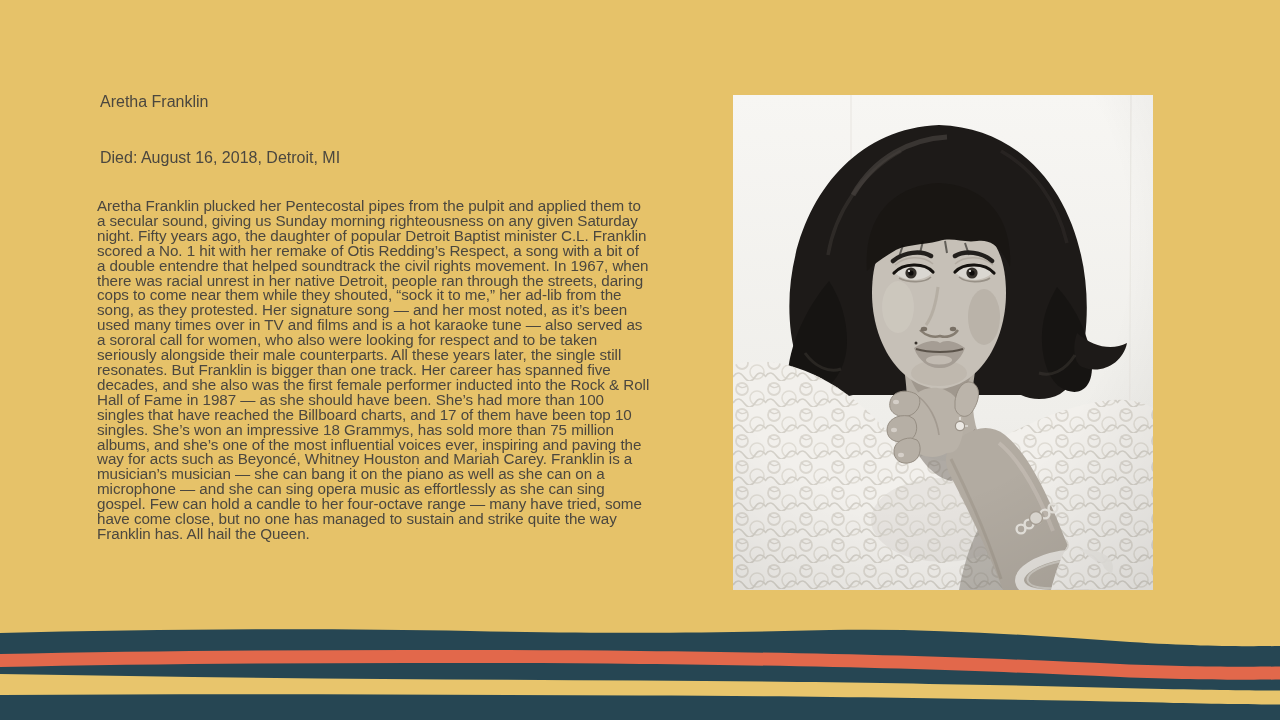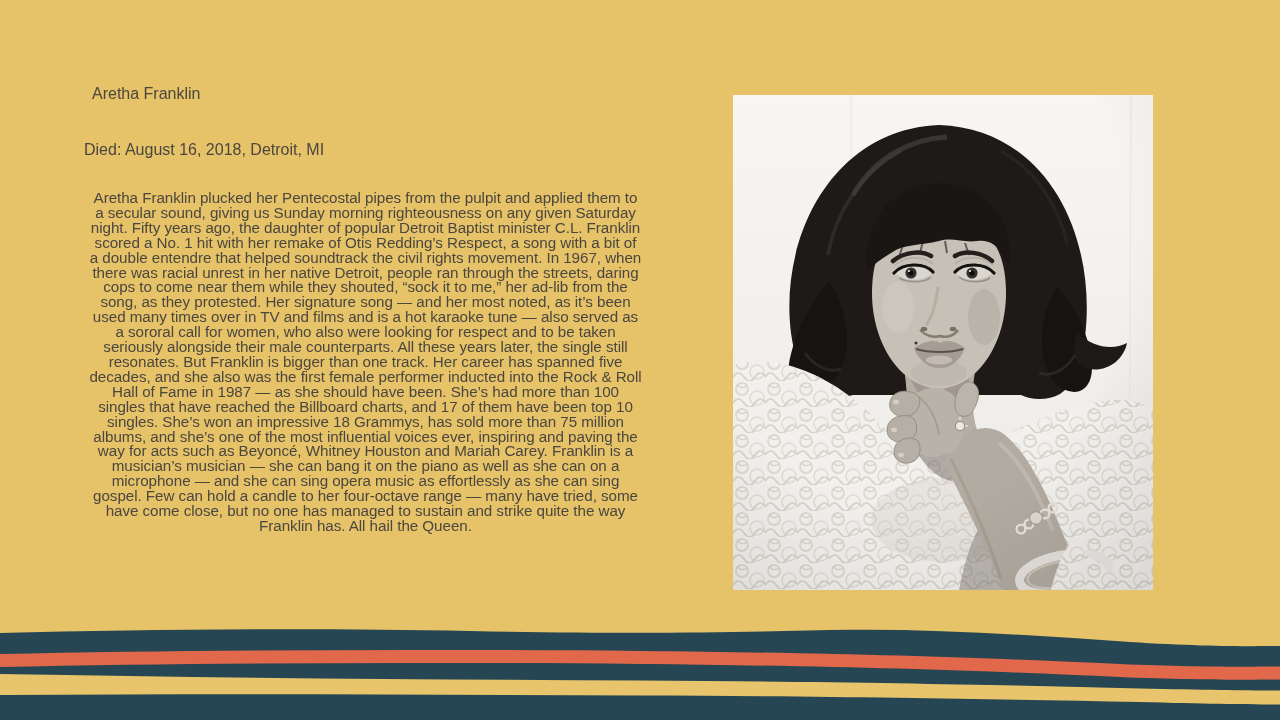--- a/index.html
+++ b/index.html
@@ -12,37 +12,37 @@
   }
   .slide {
     position: relative;
     width: 1280px;
     height: 720px;
     background: var(--background-color);
     overflow: hidden;
     font-family: "Liberation Sans", sans-serif;
     color: var(--text-color);
   }
-  .slide p { margin: 4px; }
+  .slide p { margin: 12px; }
   .slide-title {
     position: absolute;
     left: 88px; top: 80px;
     font-size: 16px;
     line-height: 19px;
   }
   .meta-born { position: absolute; left: 88px; top: 108px; font-size: 16px; line-height: 19px; }
-  .meta-died { position: absolute; left: 80px; top: 136px; font-size: 16px; line-height: 19px; }
+  .meta-died { position: absolute; left: 88px; top: 136px; font-size: 16px; line-height: 19px; }
   .bio {
     position: absolute;
     left: 85px; top: 187px;
     width: 553px;
     font-size: 15.2px;
     line-height: 14.9px;
     letter-spacing: -0.05px;
-    text-align: center;
+    text-align: left;
   }
   .photo-frame {
     position: absolute;
     left: 733px; top: 95px;
     width: 420px; height: 495px;
   }
   .photo-frame svg { display: block; width: 100%; height: 100%; }
   .waves {
     position: absolute;
     left: 0; bottom: 0;

